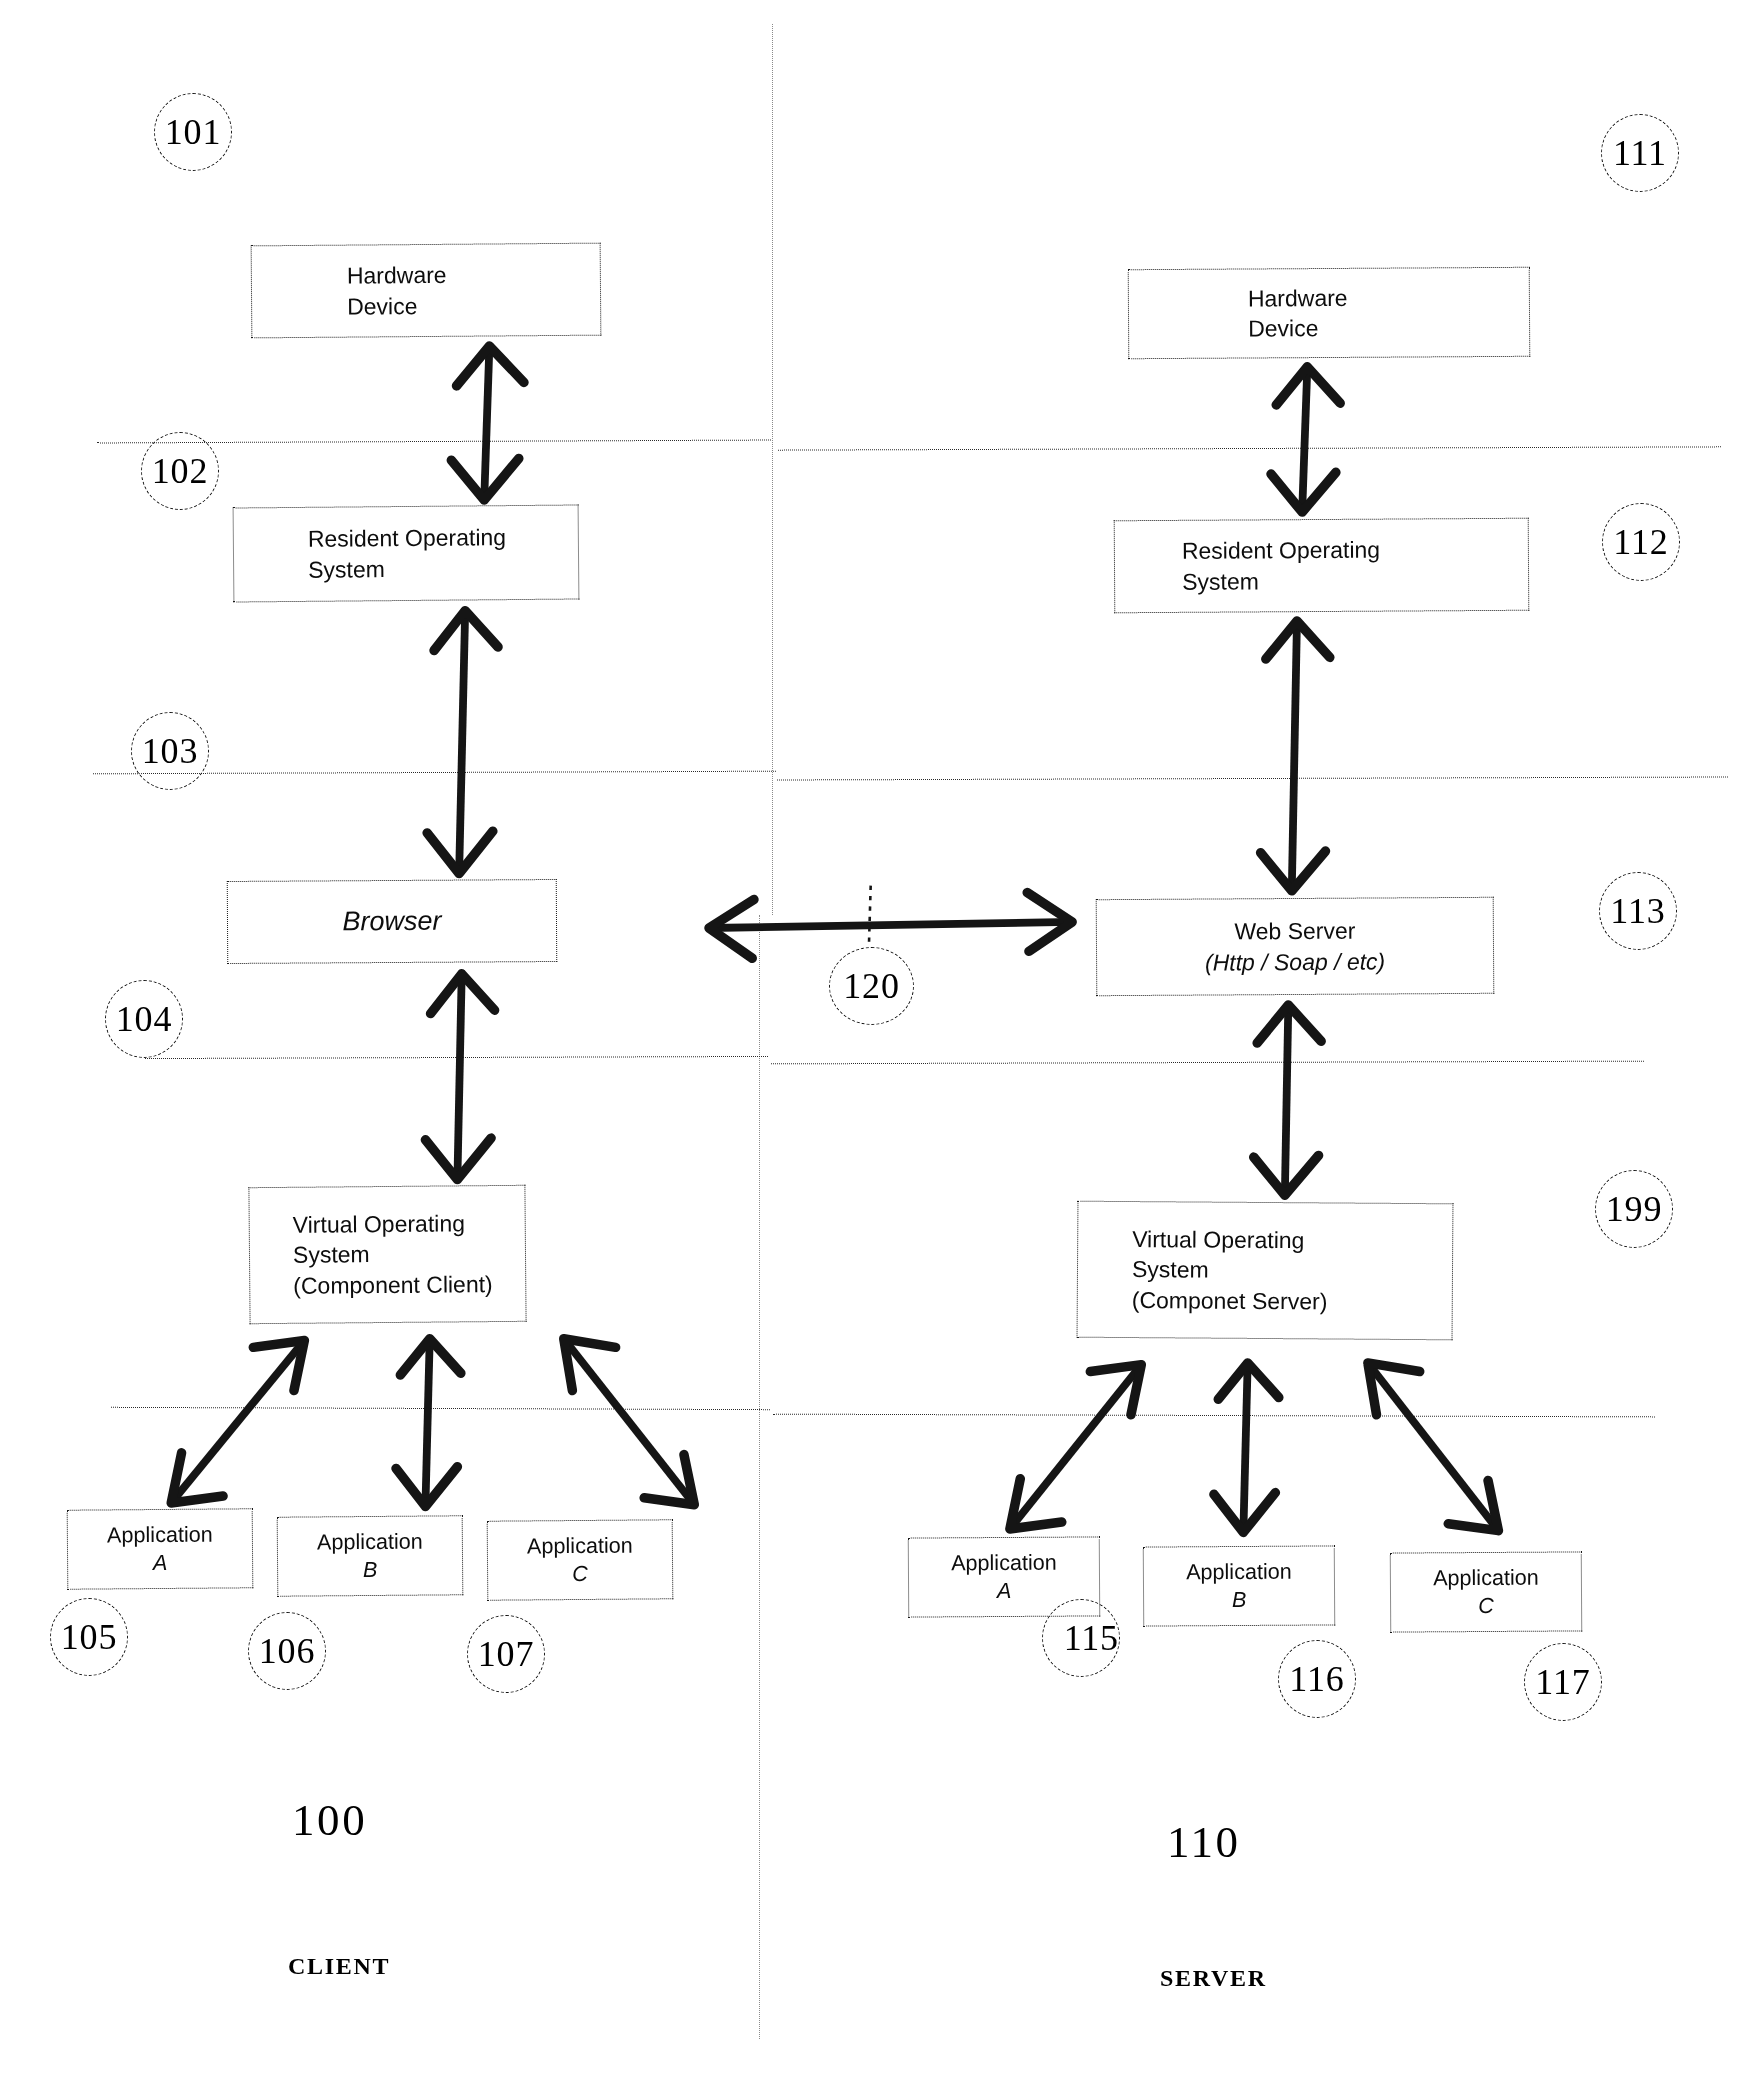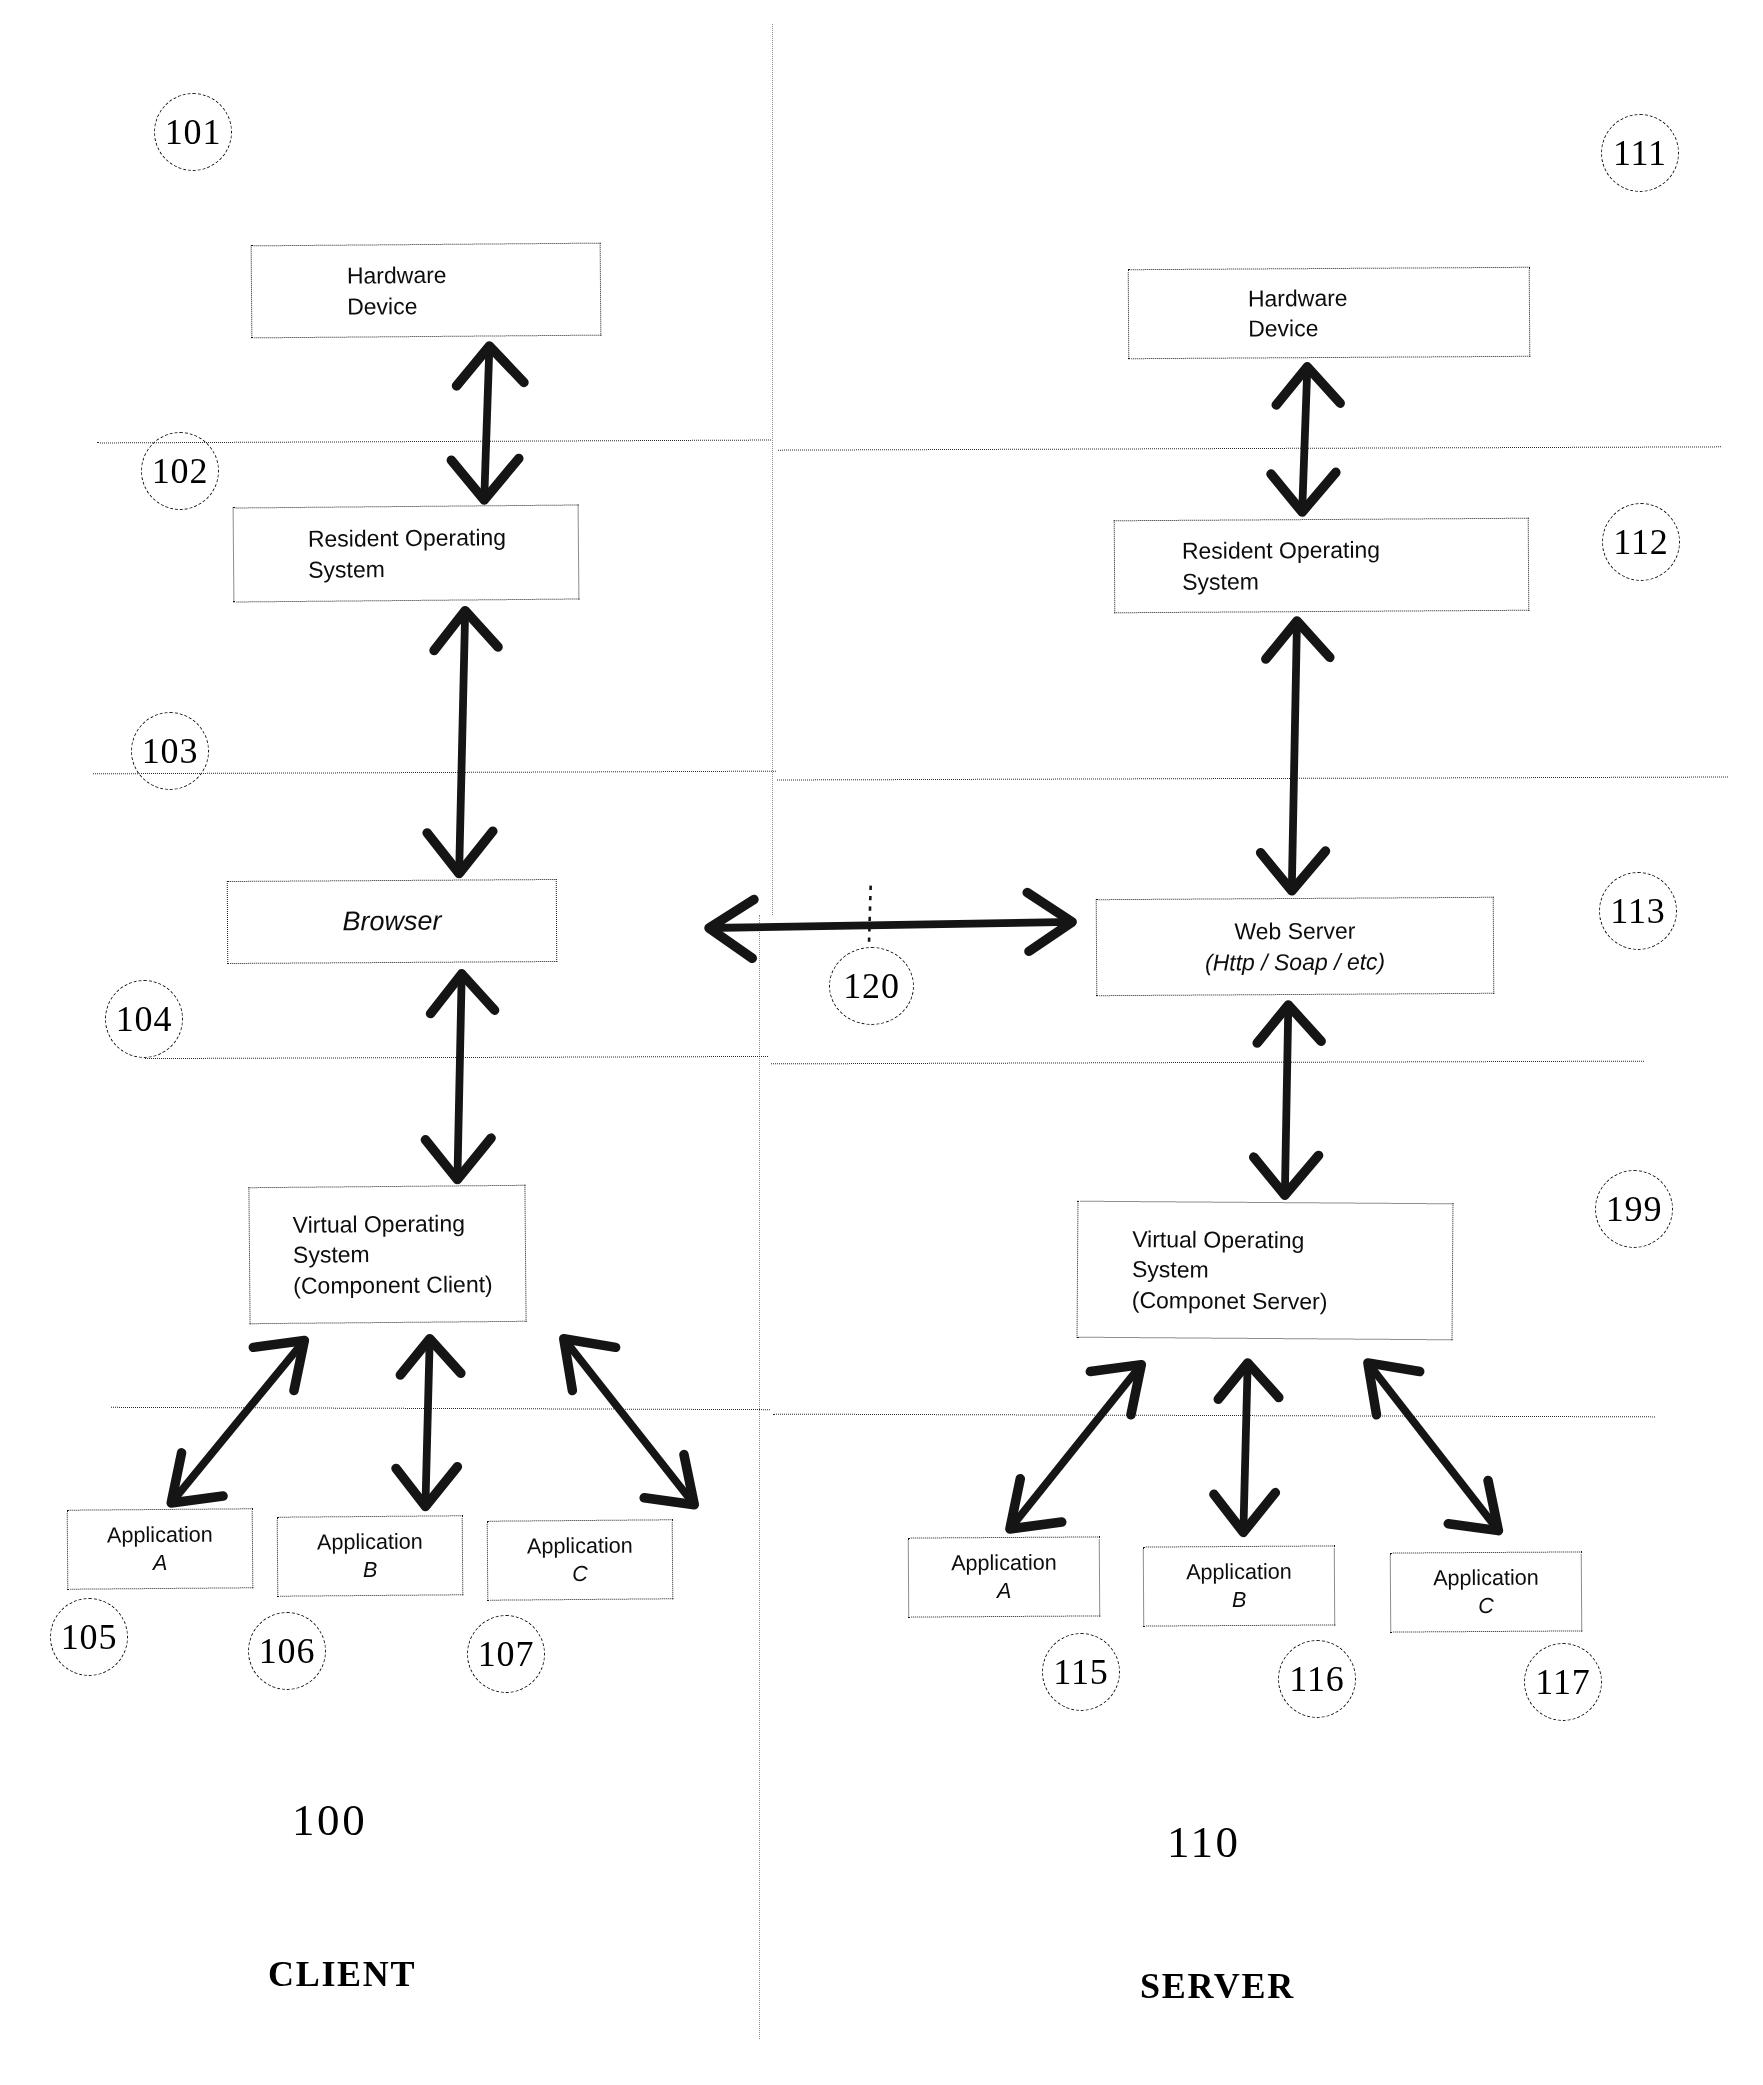--- a/index.html
+++ b/index.html
@@ -85,23 +85,24 @@
     position: absolute;
     font-family: "Liberation Serif", serif;
     font-size: 45px;
     letter-spacing: 2.6px;
     color: #000;
   }
   .sidelabel {
     position: absolute;
     font-family: "Liberation Serif", serif;
     font-weight: bold;
-    font-size: 36px;
+    font-size: 24px;
     letter-spacing: 1.7px;
     color: #000;
+    margin-left: 20px;
   }
 
   
   .divider {
     position: absolute;
     height: 0;
     border-top: 1.7px dotted #2a2a2a;
   }
   
   .vsep {
@@ -241,21 +242,21 @@
   <div class="node tilt-d" style="left:1077px; top:1202px; width:376px; height:137px; padding-left:54px;">
     <span class="ln">Virtual Operating</span>
     <span class="ln">System</span>
     <span class="ln">(Componet Server)</span>
   </div>
 
   <div class="node appbox tilt-c" style="left:908px; top:1537px; width:192px; height:80px;">
     <span class="ln">Application</span>
     <span class="ln it">A</span>
   </div>
-  <div class="refnum" style="left:1042px; top:1633px;">
+  <div class="refnum" style="left:1042px; top:1599px;justify-content:flex-end;">
     <span>115</span>
   </div>
 
   <div class="node appbox tilt-c" style="left:1143px; top:1546px; width:192px; height:80px;">
     <span class="ln">Application</span>
     <span class="ln it">B</span>
   </div>
   <div class="refnum" style="left:1278px; top:1640px;">
     <span>116</span>
   </div>

